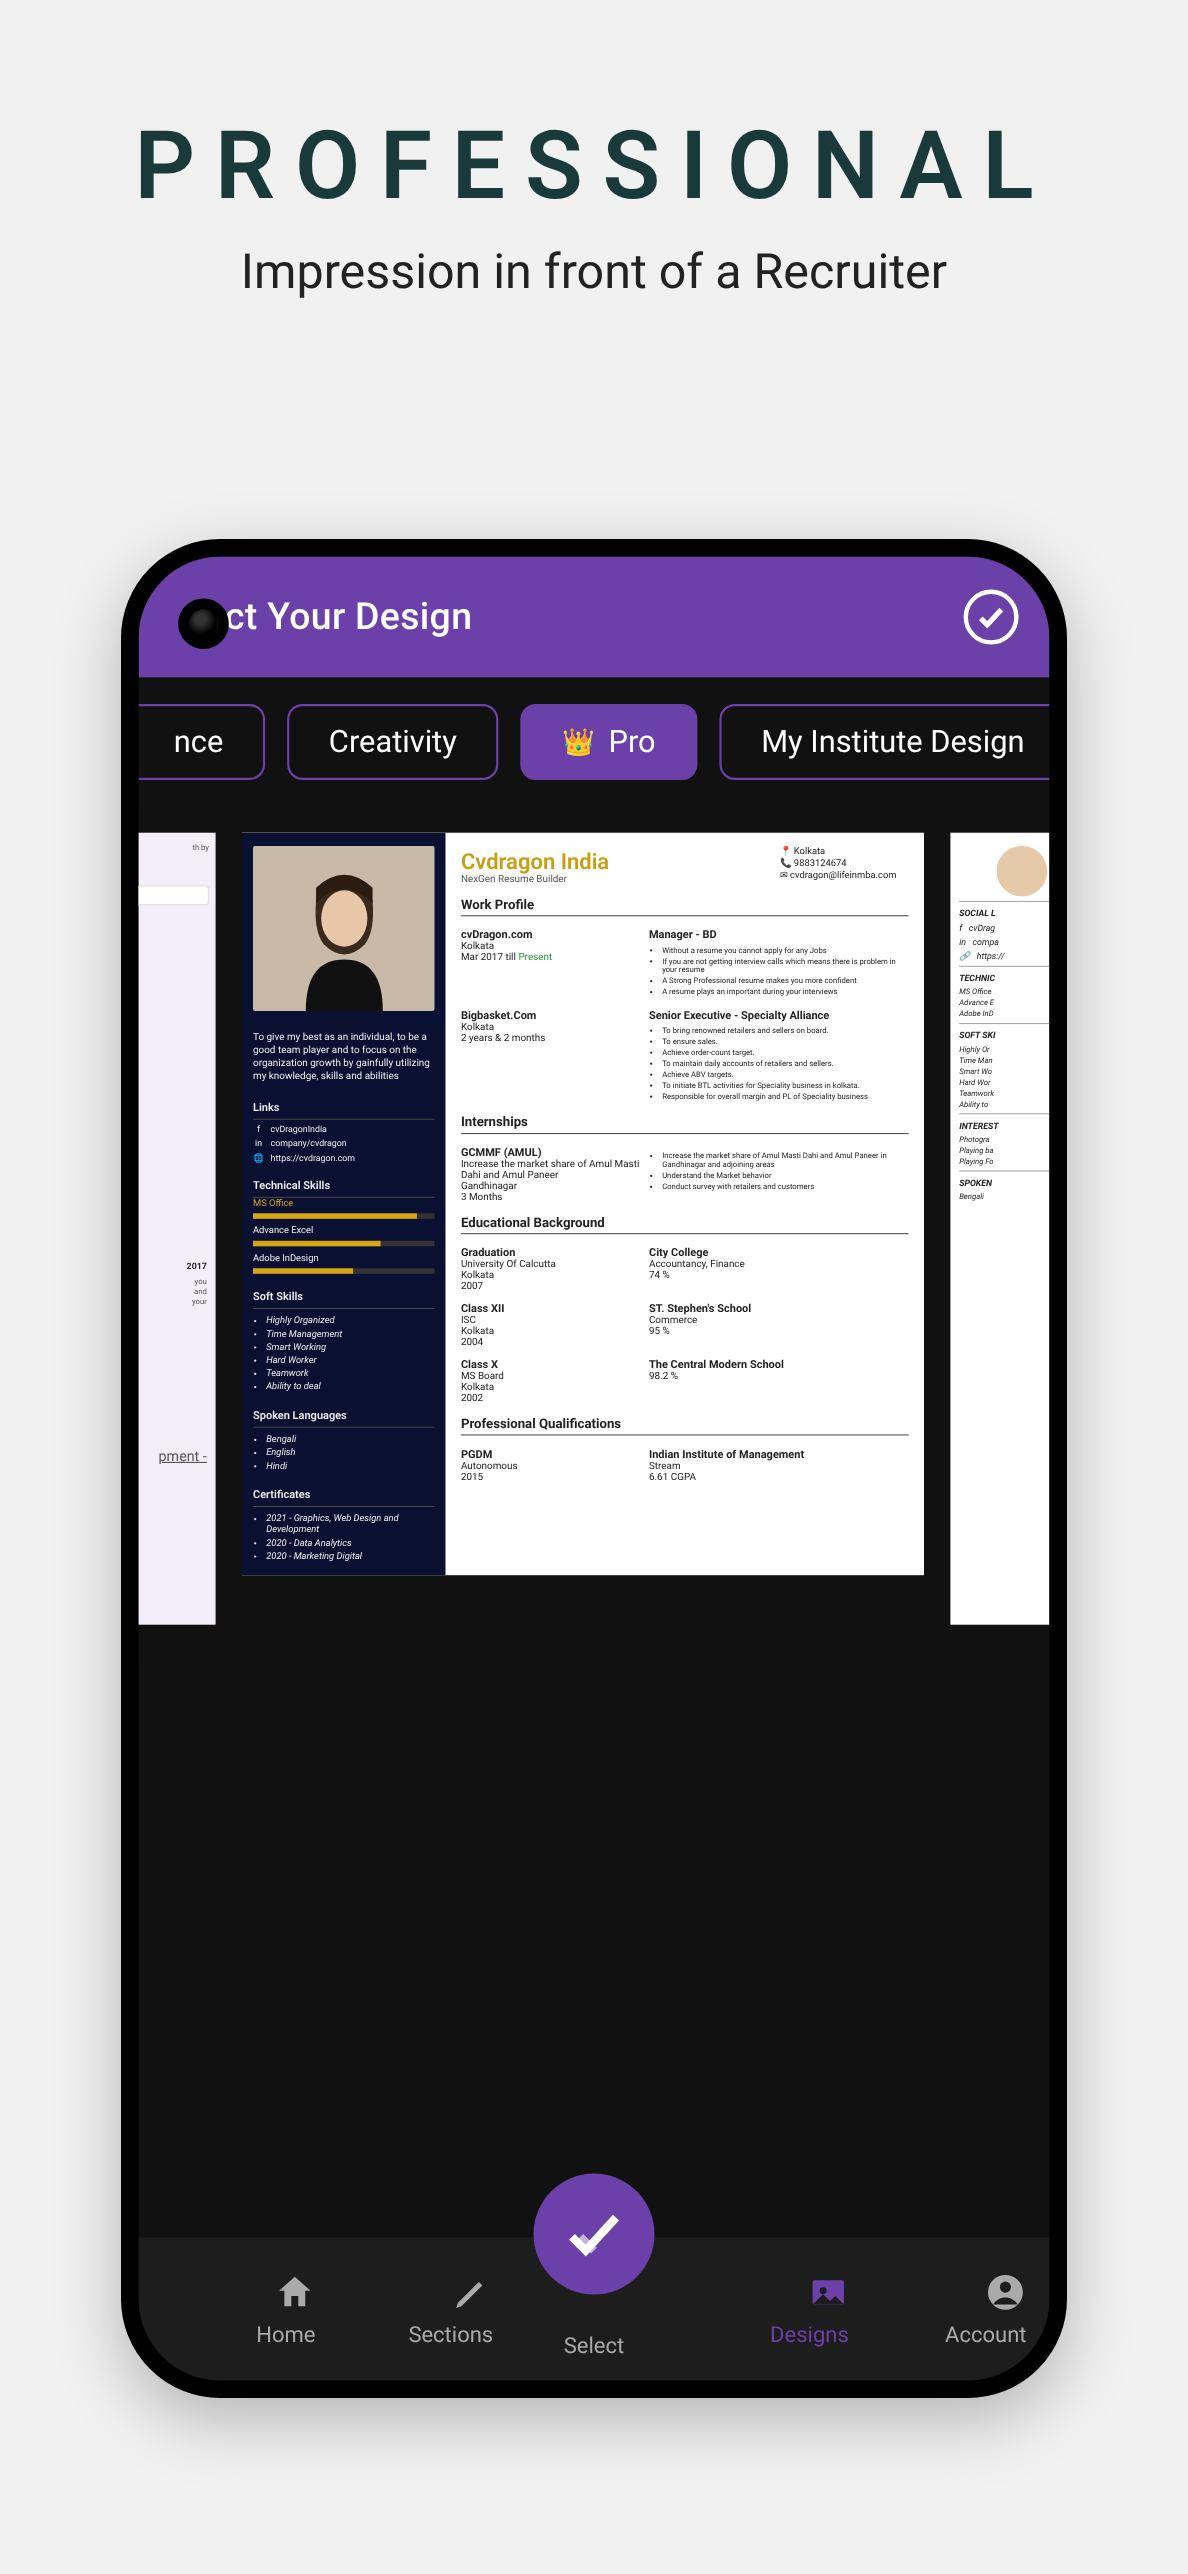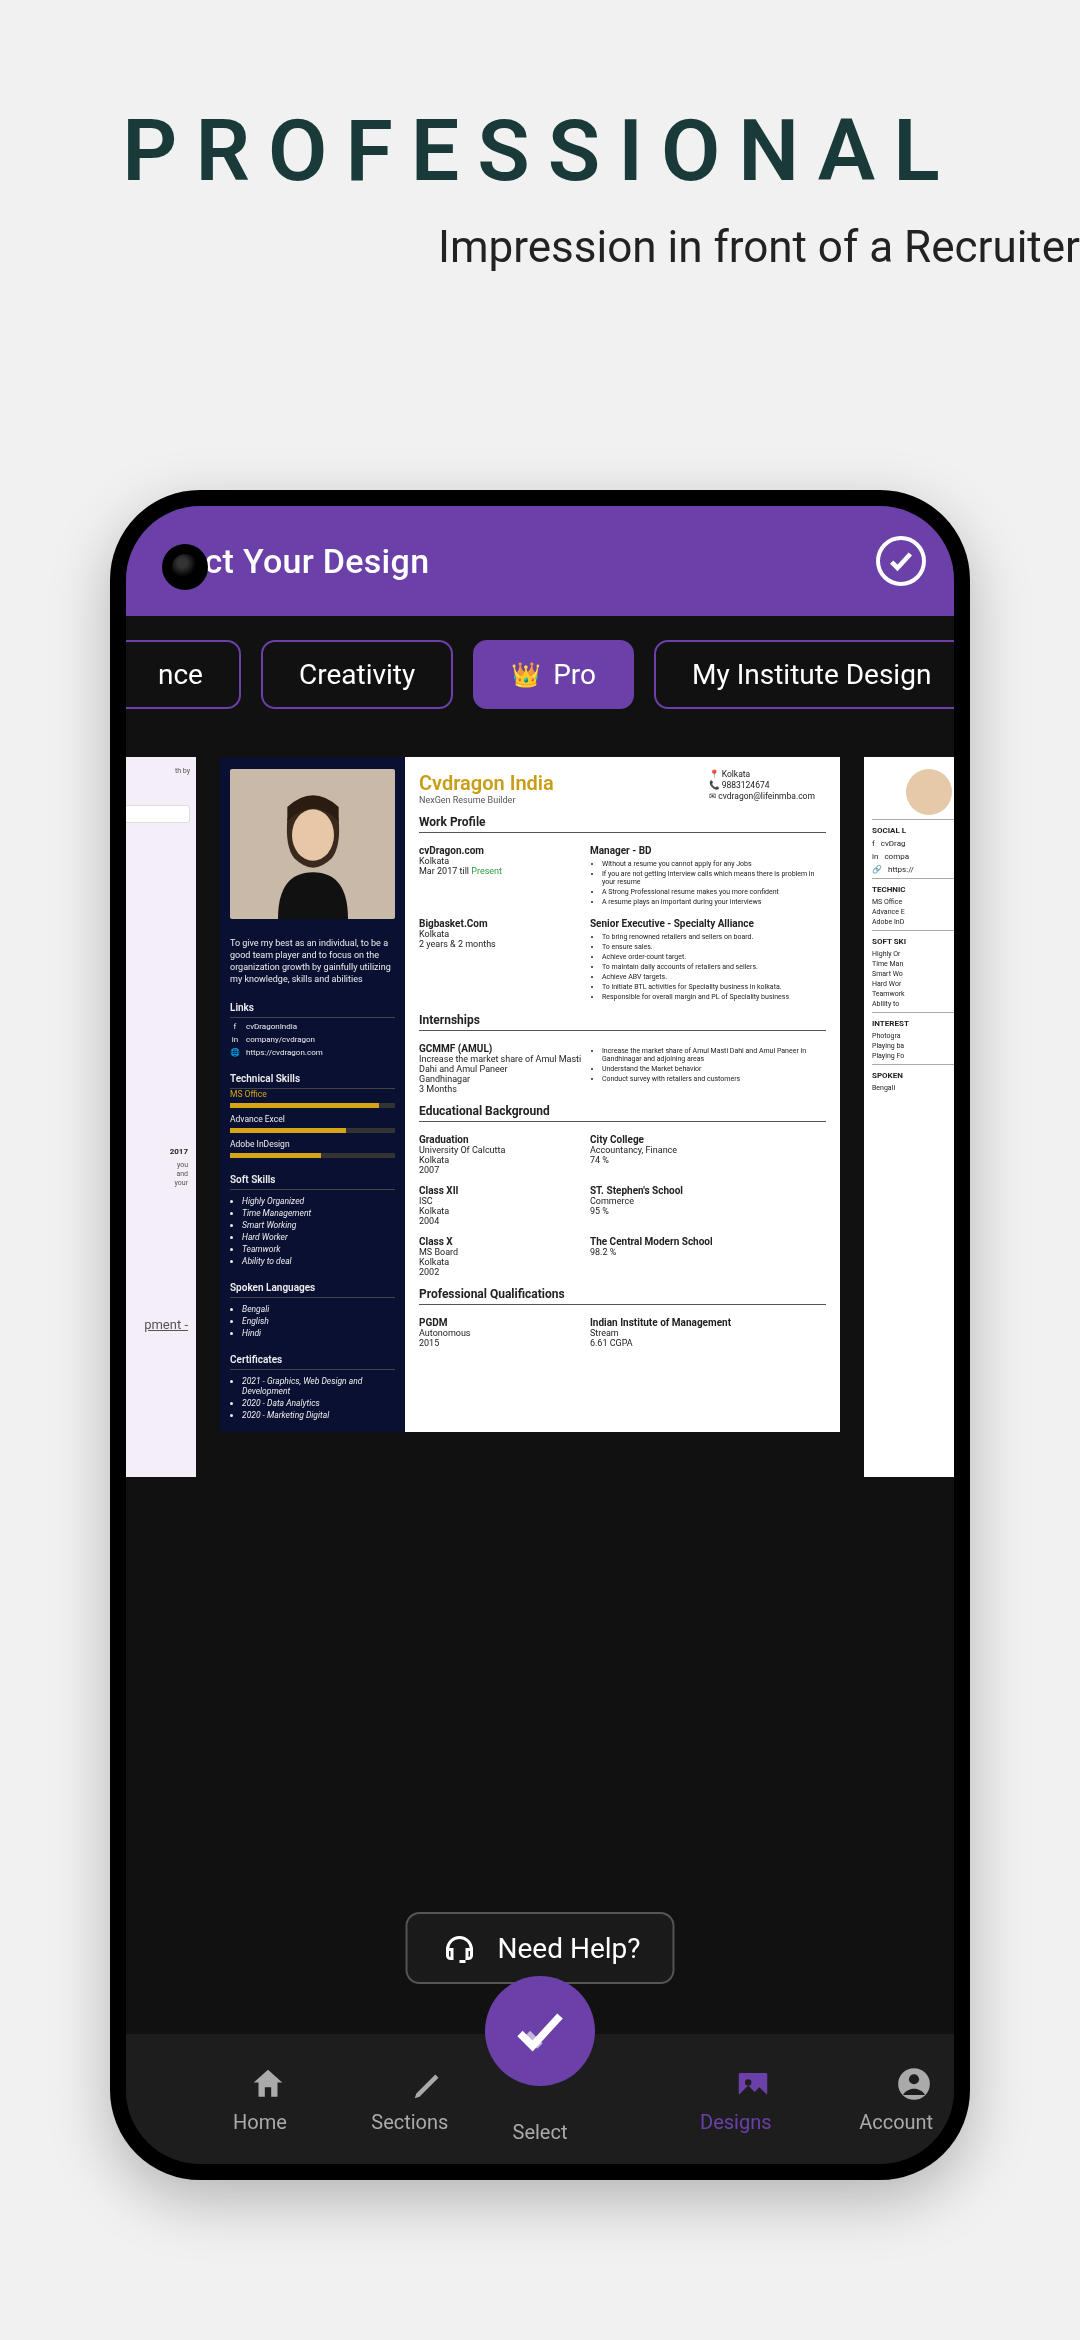--- a/index.html
+++ b/index.html
@@ -14,21 +14,21 @@
     font-size: 86px;
     letter-spacing: 18px;
     font-weight: 600;
     color: #1a3a3a;
     text-align: center;
     margin-top: 100px;
   }
   .promo-sub {
     font-size: 44px;
     color: #222;
-    text-align: right;
+    text-align: center;
     margin-top: 20px;
   }
   
   .phone {
     width: 860px;
     height: 1690px;
     border: 16px solid #000;
     border-radius: 90px;
     background: #111;
     position: absolute;
@@ -401,21 +401,21 @@
               <div class="right">
                 <div class="t">Indian Institute of Management</div>
                 <div class="c">Stream</div>
                 <div class="c">6.61 CGPA</div>
               </div>
             </div>
           </div>
         </div>
       </div>
 
-      <div class="card right" style="height:720px;">
+      <div class="card right" style="height:720px;font-style:italic;">
         <div class="pad">
           <div class="avatar"></div>
           <div class="hline"></div>
           <h5>SOCIAL L</h5>
           <div class="link-line">
               <span>f</span>
               <span>cvDrag</span>
             </div>
           <div class="link-line">
               <span>in</span>
@@ -451,31 +451,20 @@
           </ul>
           <div class="hline"></div>
           <h5>SPOKEN</h5>
           <ul>
               <li>Bengali</li>
             </ul>
         </div>
       </div>
     </div>
 
-    <div class="need-help">
-      <span class="ic">
-        <svg viewBox="0 0 24 24" width="36" height="36" fill="none" stroke="#fff" stroke-width="2">
-          <path d="M4 13a8 8 0 0 1 16 0"></path>
-            <path d="M4 13v4a2 2 0 0 0 2 2h1v-6H4z"></path>
-            <path d="M20 13v4a2 2 0 0 1-2 2h-1v-6h3z"></path>
-            <path d="M12 21h4"></path>
-        </svg>
-      </span>
-      <span>Need Help?</span>
-    </div>
 
     <div class="fab">
       <svg viewBox="0 0 48 48">
           <polyline points="8,26 18,36 40,12"></polyline>
           <polyline points="14,26 24,36" opacity=".6"></polyline>
         </svg>
     </div>
 
     <div class="navbar">
       <div class="nav-item">

